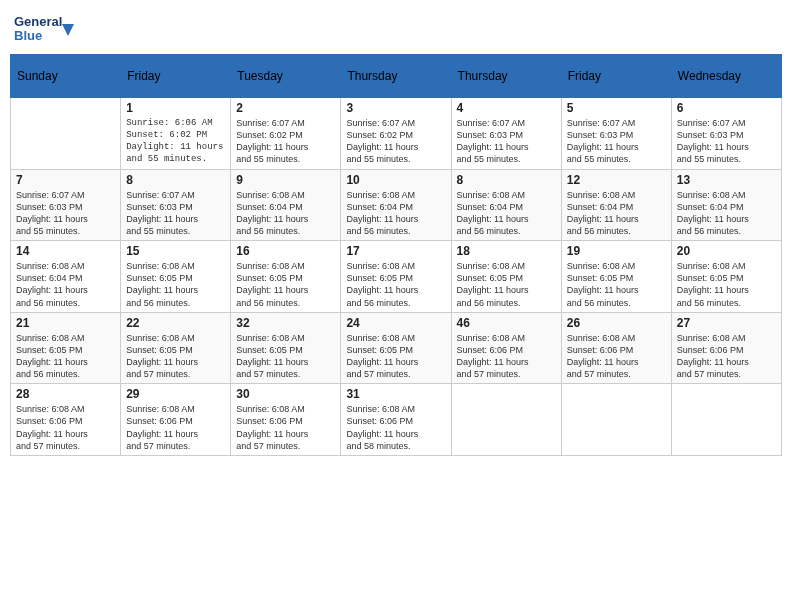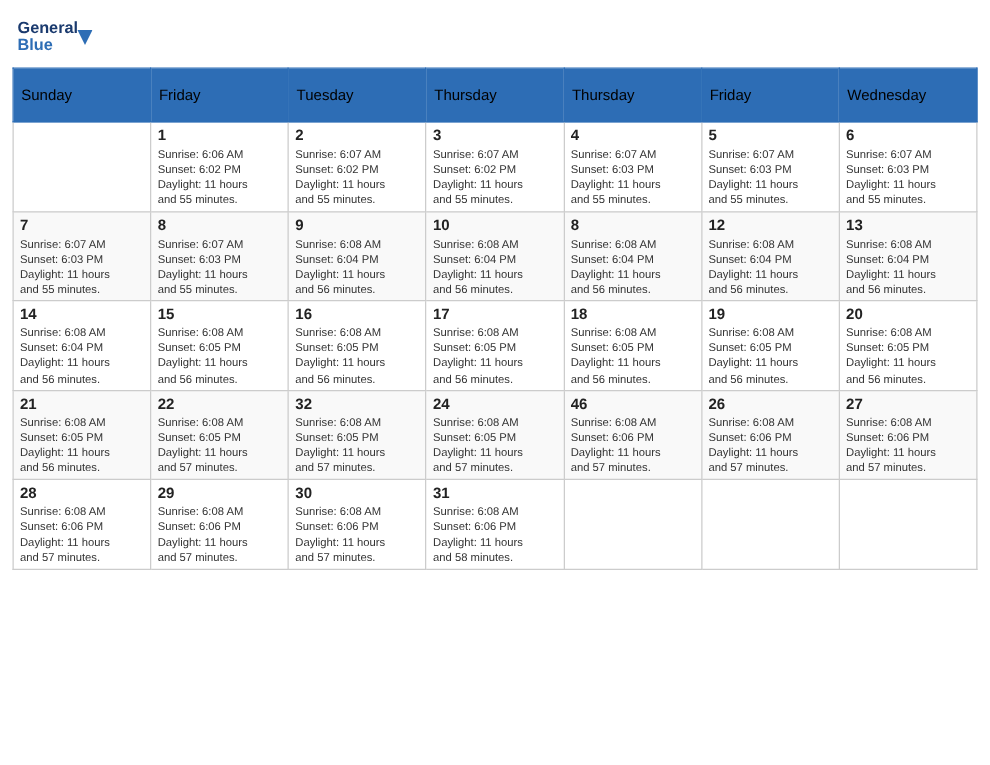--- a/index.html
+++ b/index.html
@@ -114,21 +114,21 @@
           <th>Thursday</th>
           <th>Friday</th>
           <th>Wednesday</th>
         </tr>
     </thead>
     <tbody id="calendar-body">
         <tr>
           <td class="empty-cell"></td>
           <td>
             <span class="day-num">1</span>
-            <div class="day-info" style="white-space: pre-line;">Sunrise: 6:06 AM
+            <div class="day-info" style="white-space: pre-line; font-family: Liberation Mono, monospace;">Sunrise: 6:06 AM
 Sunset: 6:02 PM
 Daylight: 11 hours
 and 55 minutes.</div>
           </td>
           <td>
             <span class="day-num">2</span>
             <div class="day-info" style="white-space: pre-line;">Sunrise: 6:07 AM
 Sunset: 6:02 PM
 Daylight: 11 hours
 and 55 minutes.</div>

